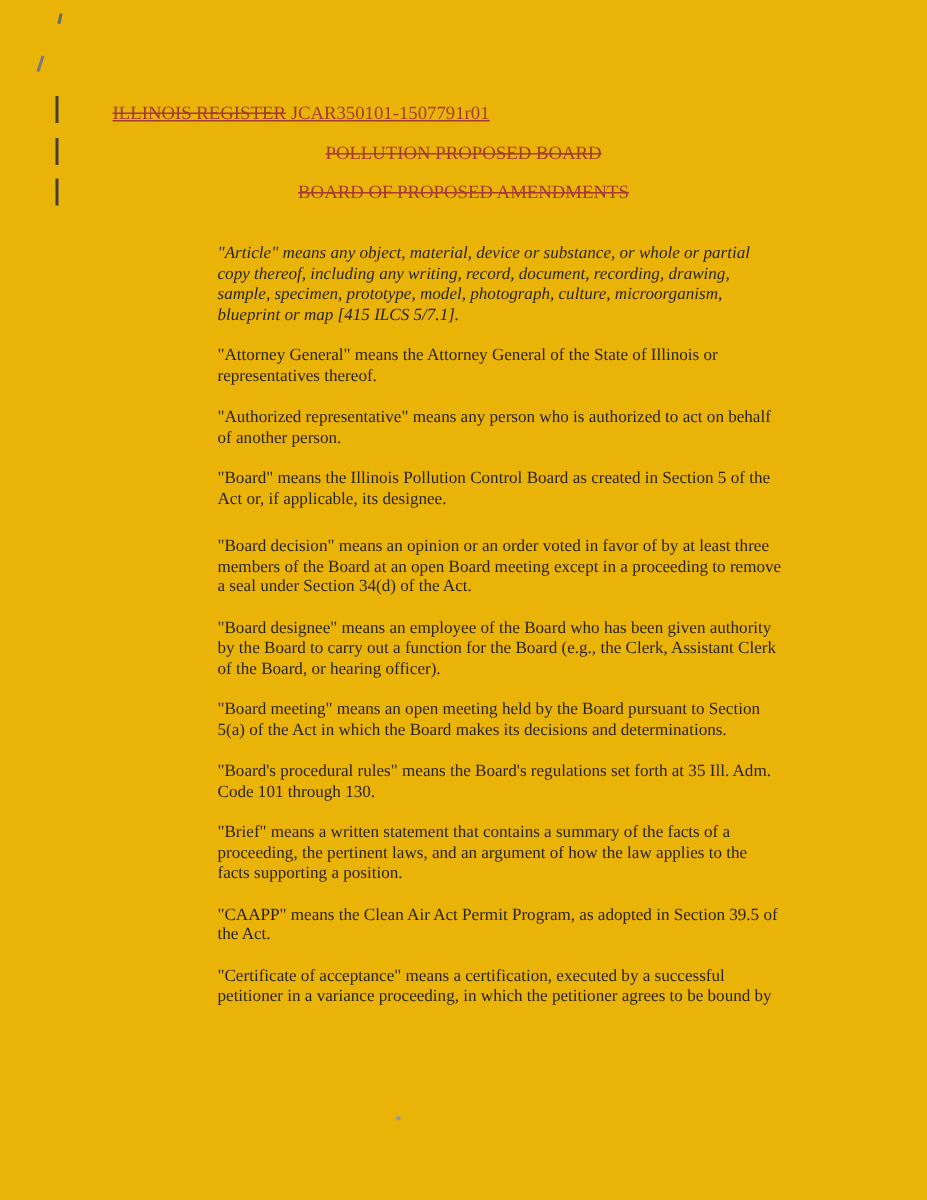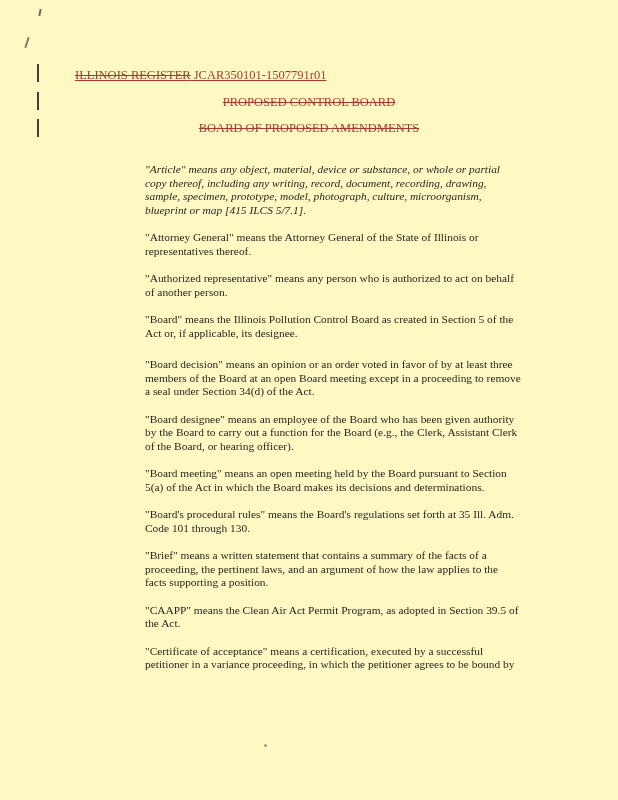--- a/index.html
+++ b/index.html
@@ -1,20 +1,20 @@
 <!DOCTYPE html>
 <html><head>
 <meta charset="utf-8">
 <style>
   html, body { margin: 0; padding: 0; background: #ffffff; }
   .page {
     position: relative;
     width: 618px;
     height: 800px;
-    background: #fef9c3;
+    background: #eab308;
     font-family: "Liberation Serif", serif;
     color: #2a2520;
     overflow: hidden;
   }
   
   .scan-mark { position: absolute; background: #6b6b6b; }
   .mark-a { top: 9px;  left: 39px; width: 2px; height: 7px; transform: rotate(12deg); }
   .mark-b { top: 37px; left: 26px; width: 2px; height: 11px; transform: rotate(18deg); background: #7a7a7a; }
   .mark-c { top: 744px; left: 264px; width: 3px; height: 3px; border-radius: 50%; background: #9a9a9a; }
   
@@ -52,21 +52,21 @@
   <div class="scan-mark mark-a"></div>
   <div class="scan-mark mark-b"></div>
   <div class="scan-mark mark-c"></div>
 
   <div class="change-bar bar-1"></div>
   <div class="change-bar bar-2"></div>
   <div class="change-bar bar-3"></div>
 
   <div class="header">
     <div class="h-line1"><span class="red strike-underline">ILLINOIS REGISTER</span><span class="red underline-only"> JCAR350101-1507791r01</span></div>
-    <div class="h-line2 red strike-only">PROPOSED CONTROL BOARD</div>
+    <div class="h-line2 red strike-only">POLLUTION PROPOSED BOARD</div>
     <div class="h-line3 red strike-only">BOARD OF PROPOSED AMENDMENTS</div>
   </div>
 
   <div class="doc-body">
     <p class="italic">"Article" means any object, material, device or substance, or whole or partial copy thereof, including any writing, record, document, recording, drawing, sample, specimen, prototype, model, photograph, culture, microorganism, blueprint or map [415 ILCS 5/7.1].</p>
     <p>"Attorney General" means the Attorney General of the State of Illinois or representatives thereof.</p>
     <p>"Authorized representative" means any person who is authorized to act on behalf of another person.</p>
     <p>"Board" means the Illinois Pollution Control Board as created in Section 5 of the Act or, if applicable, its designee.</p>
     <p class="extra-gap">"Board decision" means an opinion or an order voted in favor of by at least three members of the Board at an open Board meeting except in a proceeding to remove a seal under Section 34(d) of the Act.</p>
     <p>"Board designee" means an employee of the Board who has been given authority by the Board to carry out a function for the Board (e.g., the Clerk, Assistant Clerk of the Board, or hearing officer).</p>

